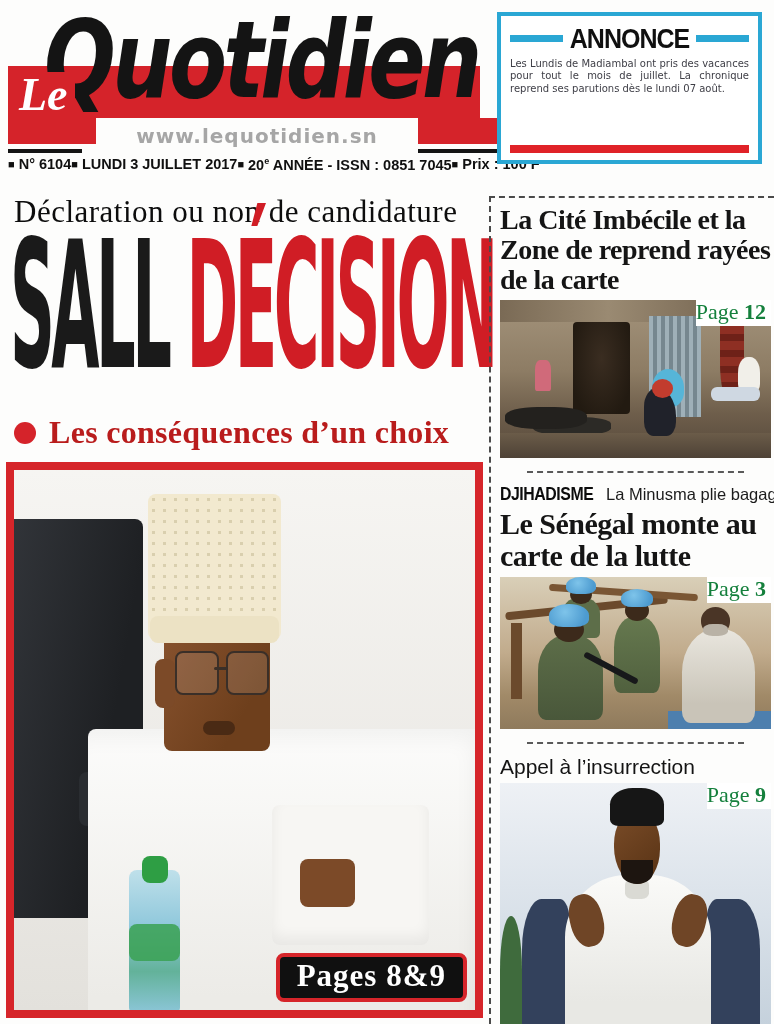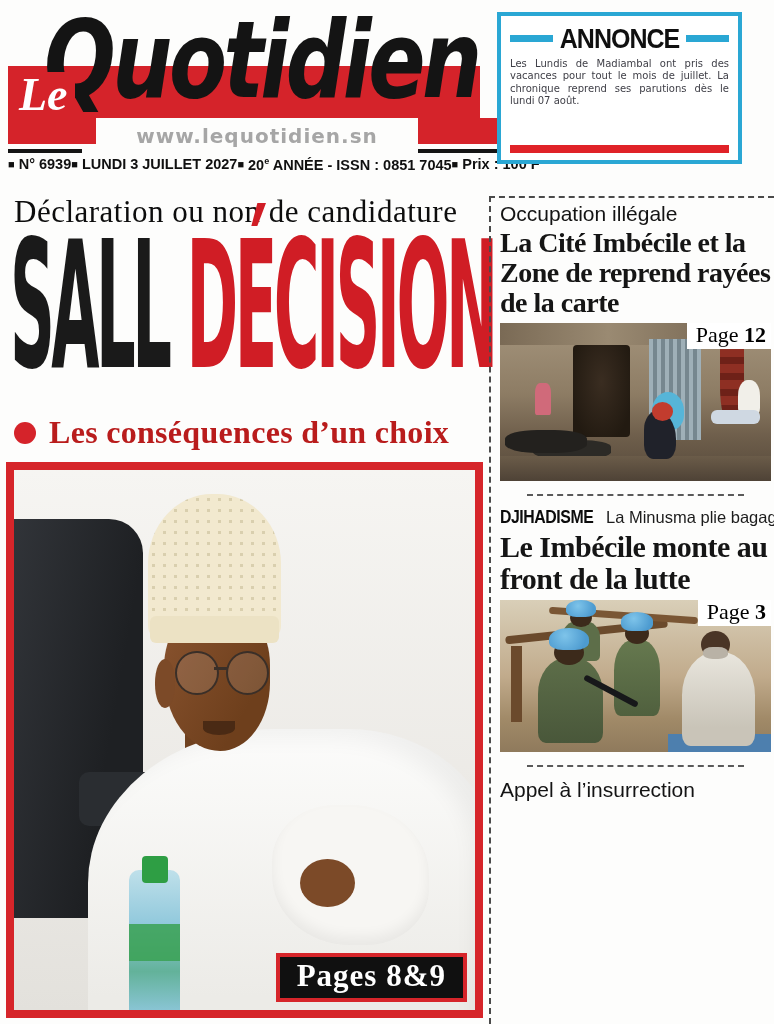--- a/index.html
+++ b/index.html
@@ -36,21 +36,21 @@
     left:8px; top:156px; width:486px; display:flex; justify-content:space-between;
     font-family:"Liberation Sans", sans-serif; font-weight:bold; font-size:14.5px;
     color:#101010; white-space:nowrap; align-items:center;
   }
   .mh-info .grp { display:flex; align-items:center; gap:4px; }
   .mh-info .sq { font-size:11px; line-height:1; }
   .mh-info sup { font-size:9px; }
 
   
   .annonce {
-    left:497px; top:12px; width:245px; height:152px; box-sizing:border-box;
+    left:497px; top:12px; width:265px; height:152px; box-sizing:border-box;
     border:4px solid #2aa7d4; background:#ffffff;
     padding:6px 9px 7px; display:flex; flex-direction:column;
   }
   .annonce-head { display:flex; align-items:center; gap:7px; margin-top:2px; }
   .annonce-bar { flex:1; height:7px; background:#2aa7d4; }
   .annonce-title {
     font-family:"Liberation Sans", sans-serif; font-weight:900; font-size:25px;
     letter-spacing:-1px; transform:scaleY(1.1); color:#101010;
   }
   .annonce-body {
@@ -72,21 +72,21 @@
   .lead-sub { left:14px; top:414px; display:flex; align-items:center; gap:13px; }
   .lead-bullet { width:22px; height:22px; border-radius:50%; background:#d5232a; }
   .lead-sub-text { font-weight:bold; font-size:32px; letter-spacing:0.3px; color:#b91c1c; }
 
   
   .main-photo {
     left:6px; top:462px; width:477px; height:556px; box-sizing:border-box;
     border:8px solid #d6252a; background:linear-gradient(180deg,#f6f5f2 0%,#eceae6 60%,#e3e1dc 100%);
     overflow:hidden;
   }
-  .main-photo > div { position:absolute; }
+  .main-photo > div { position:absolute;border-radius:8px; }
   .mp-chair { left:-3%; top:9%; width:31%; height:74%; background:linear-gradient(100deg,#33363b,#1e2023 70%); border-radius:16px 34px 10px 10px; }
   .mp-chair-arm { left:14%; top:56%; width:26%; height:10%; background:#2a2d31; border-radius:10px; }
   .mp-body { left:16%; top:48%; width:88%; height:62%; background:linear-gradient(180deg,#fcfcfb,#ecebe7 80%); border-radius:46% 36% 0 0; box-shadow:inset -18px 8px 22px rgba(0,0,0,0.05); }
   .mp-arm { left:56%; top:62%; width:34%; height:26%; background:#f7f6f3; border-radius:40% 50% 40% 50%; box-shadow:inset 0 -8px 14px rgba(0,0,0,0.06); }
   .mp-hand { left:62%; top:72%; width:12%; height:9%; background:#7c4a28; border-radius:50%; }
   .mp-neck { left:37%; top:44%; width:13%; height:10%; background:#6f411f; }
   .mp-face { left:32.5%; top:25%; width:23%; height:27%; background:linear-gradient(120deg,#8a5430,#6e3f1c 75%); border-radius:44% 42% 48% 54%; }
   .mp-kufi {
     left:29%; top:4.5%; width:29%; height:27%;
     background:#f2e9cf; border-radius:48% 48% 10% 10%;
@@ -112,21 +112,21 @@
     left:489px; top:196px; width:285px; height:828px; box-sizing:border-box;
     border-left:2px dashed #4a4a4a; border-top:2px dashed #4a4a4a;
     padding:4px 3px 0 9px; display:flex; flex-direction:column;
   }
   .r-kicker { font-family:"Liberation Sans", sans-serif; font-size:21px; color:#141414; line-height:1.1; }
   .r-headline { font-weight:bold; font-size:28px; line-height:1.07; letter-spacing:-0.5px; color:#151515; margin-top:3px; }
   .r-photo { position:relative; margin-top:5px; width:100%; overflow:hidden; }
   .r-photo > div { position:absolute; }
   .plabel {
     position:absolute; top:0; right:0; z-index:3; background:#ffffff;
-    font-size:22px; color:#000000; padding:0 5px 2px 9px; line-height:1.1;margin-left:24px;
+    font-size:22px; color:#15803d; padding:0 5px 2px 0; line-height:1.1;margin-left:24px;
   }
   .plabel b { font-weight:bold; }
   .dash-sep { border-top:2px dashed #5a5a5a; width:80%; margin:13px auto 11px; }
 
   
   .ph-slum { height:158px; background:linear-gradient(180deg,#a4947c 0%,#8d7c64 45%,#6e5e4b 72%,#55483a 100%); }
   .sl-roof { left:0; top:0; width:100%; height:14%; background:linear-gradient(90deg,#7a6a55,#9a8a72 40%,#6a5a47); }
   .sl-door { left:27%; top:14%; width:21%; height:58%; background:radial-gradient(ellipse at 50% 40%, #3a2d21, #221a11 80%); border-radius:4px; }
   .sl-metal { left:55%; top:10%; width:19%; height:64%; background:repeating-linear-gradient(90deg,#9fb0b8 0 4px,#76878f 4px 8px); }
   .sl-curtain { left:81%; top:6%; width:9%; height:58%; background:repeating-linear-gradient(180deg,#8e2f23 0 9px,#6e2118 9px 16px); border-radius:0 0 40% 40%; }
@@ -190,25 +190,25 @@
     <div class="abs mh-red-b"></div>
     <div class="abs mh-red-c"></div>
     <div class="abs logo-title">Quotidien</div>
     <div class="abs logo-le">Le</div>
     <div class="abs mh-url">www.lequotidien.sn</div>
     <div class="abs mh-rule-l"></div>
     <div class="abs mh-rule-r"></div>
     <div class="abs mh-info">
       <span class="grp">
           <span class="sq">■</span>
-          <span>N° 6939</span>
+          <span>N° 6104</span>
         </span>
       <span class="grp">
           <span class="sq">■</span>
-          <span>LUNDI 3 JUILLET 2027</span>
+          <span>LUNDI 3 JUILLET 2017</span>
         </span>
       <span class="grp">
           <span class="sq">■</span>
           <span><span>20</span><sup>e</sup><span> ANNÉE - ISSN : 0851 7045</span></span>
         </span>
       <span class="grp">
           <span class="sq">■</span>
           <span>Prix : 100 F</span>
         </span>
     </div>
@@ -252,21 +252,20 @@
     <div class="mp-smile"></div>
     <div class="mp-bottle-body"></div>
     <div class="mp-bottle-cap"></div>
     <div class="mp-bottle-label"></div>
     <div class="mp-badge">Pages 8&amp;9</div>
   </div>
 
   <div class="abs rcol">
 
     <div class="a1">
-      <div class="r-kicker">Occupation illégale</div>
       <div class="r-headline">La Cité Imbécile et la Zone de reprend rayées de la carte</div>
       <div class="r-photo ph-slum">
         <span class="plabel"><span>Page</span> <b>12</b></span>
         <div class="sl-roof"></div>
         <div class="sl-metal"></div>
         <div class="sl-door"></div>
         <div class="sl-curtain"></div>
         <div class="sl-tires"></div>
         <div class="sl-ground"></div>
         <div class="sl-child"></div>
@@ -278,21 +277,21 @@
       </div>
     </div>
 
     <div class="dash-sep"></div>
 
     <div class="a2">
       <div class="a2-kickrow">
         <span class="a2-tag">DJIHADISME</span>
         <span class="a2-kick">La Minusma plie bagage le 31 décembre</span>
       </div>
-      <div class="r-headline">Le Imbécile monte au front de la lutte</div>
+      <div class="r-headline">Le Sénégal monte au carte de la lutte</div>
       <div class="r-photo ph-pk">
         <span class="plabel"><span>Page</span> <b>3</b></span>
         <div class="pk-pole1"></div>
         <div class="pk-pole2"></div>
         <div class="pk-pole3"></div>
         <div class="pk-s3-body"></div>
         <div class="pk-s3-head"></div>
         <div class="pk-s3-helmet"></div>
         <div class="pk-s2-body"></div>
         <div class="pk-s2-head"></div>
@@ -305,16 +304,29 @@
         <div class="pk-s1-head"></div>
         <div class="pk-s1-helmet"></div>
         <div class="pk-gun"></div>
       </div>
     </div>
 
     <div class="dash-sep"></div>
 
     <div class="a3">
       <div class="r-kicker">Appel à l’insurrection</div>
+      <div class="r-photo ph-sonko">
+        <span class="plabel"><span>Page</span> <b>9</b></span>
+        <div class="sk-plant"></div>
+        <div class="sk-chair-l"></div>
+        <div class="sk-chair-r"></div>
+        <div class="sk-body"></div>
+        <div class="sk-collar"></div>
+        <div class="sk-head"></div>
+        <div class="sk-cap"></div>
+        <div class="sk-beard"></div>
+        <div class="sk-hand-l"></div>
+        <div class="sk-hand-r"></div>
+      </div>
     </div>
 
   </div>
 </div>
 
 </body></html>

